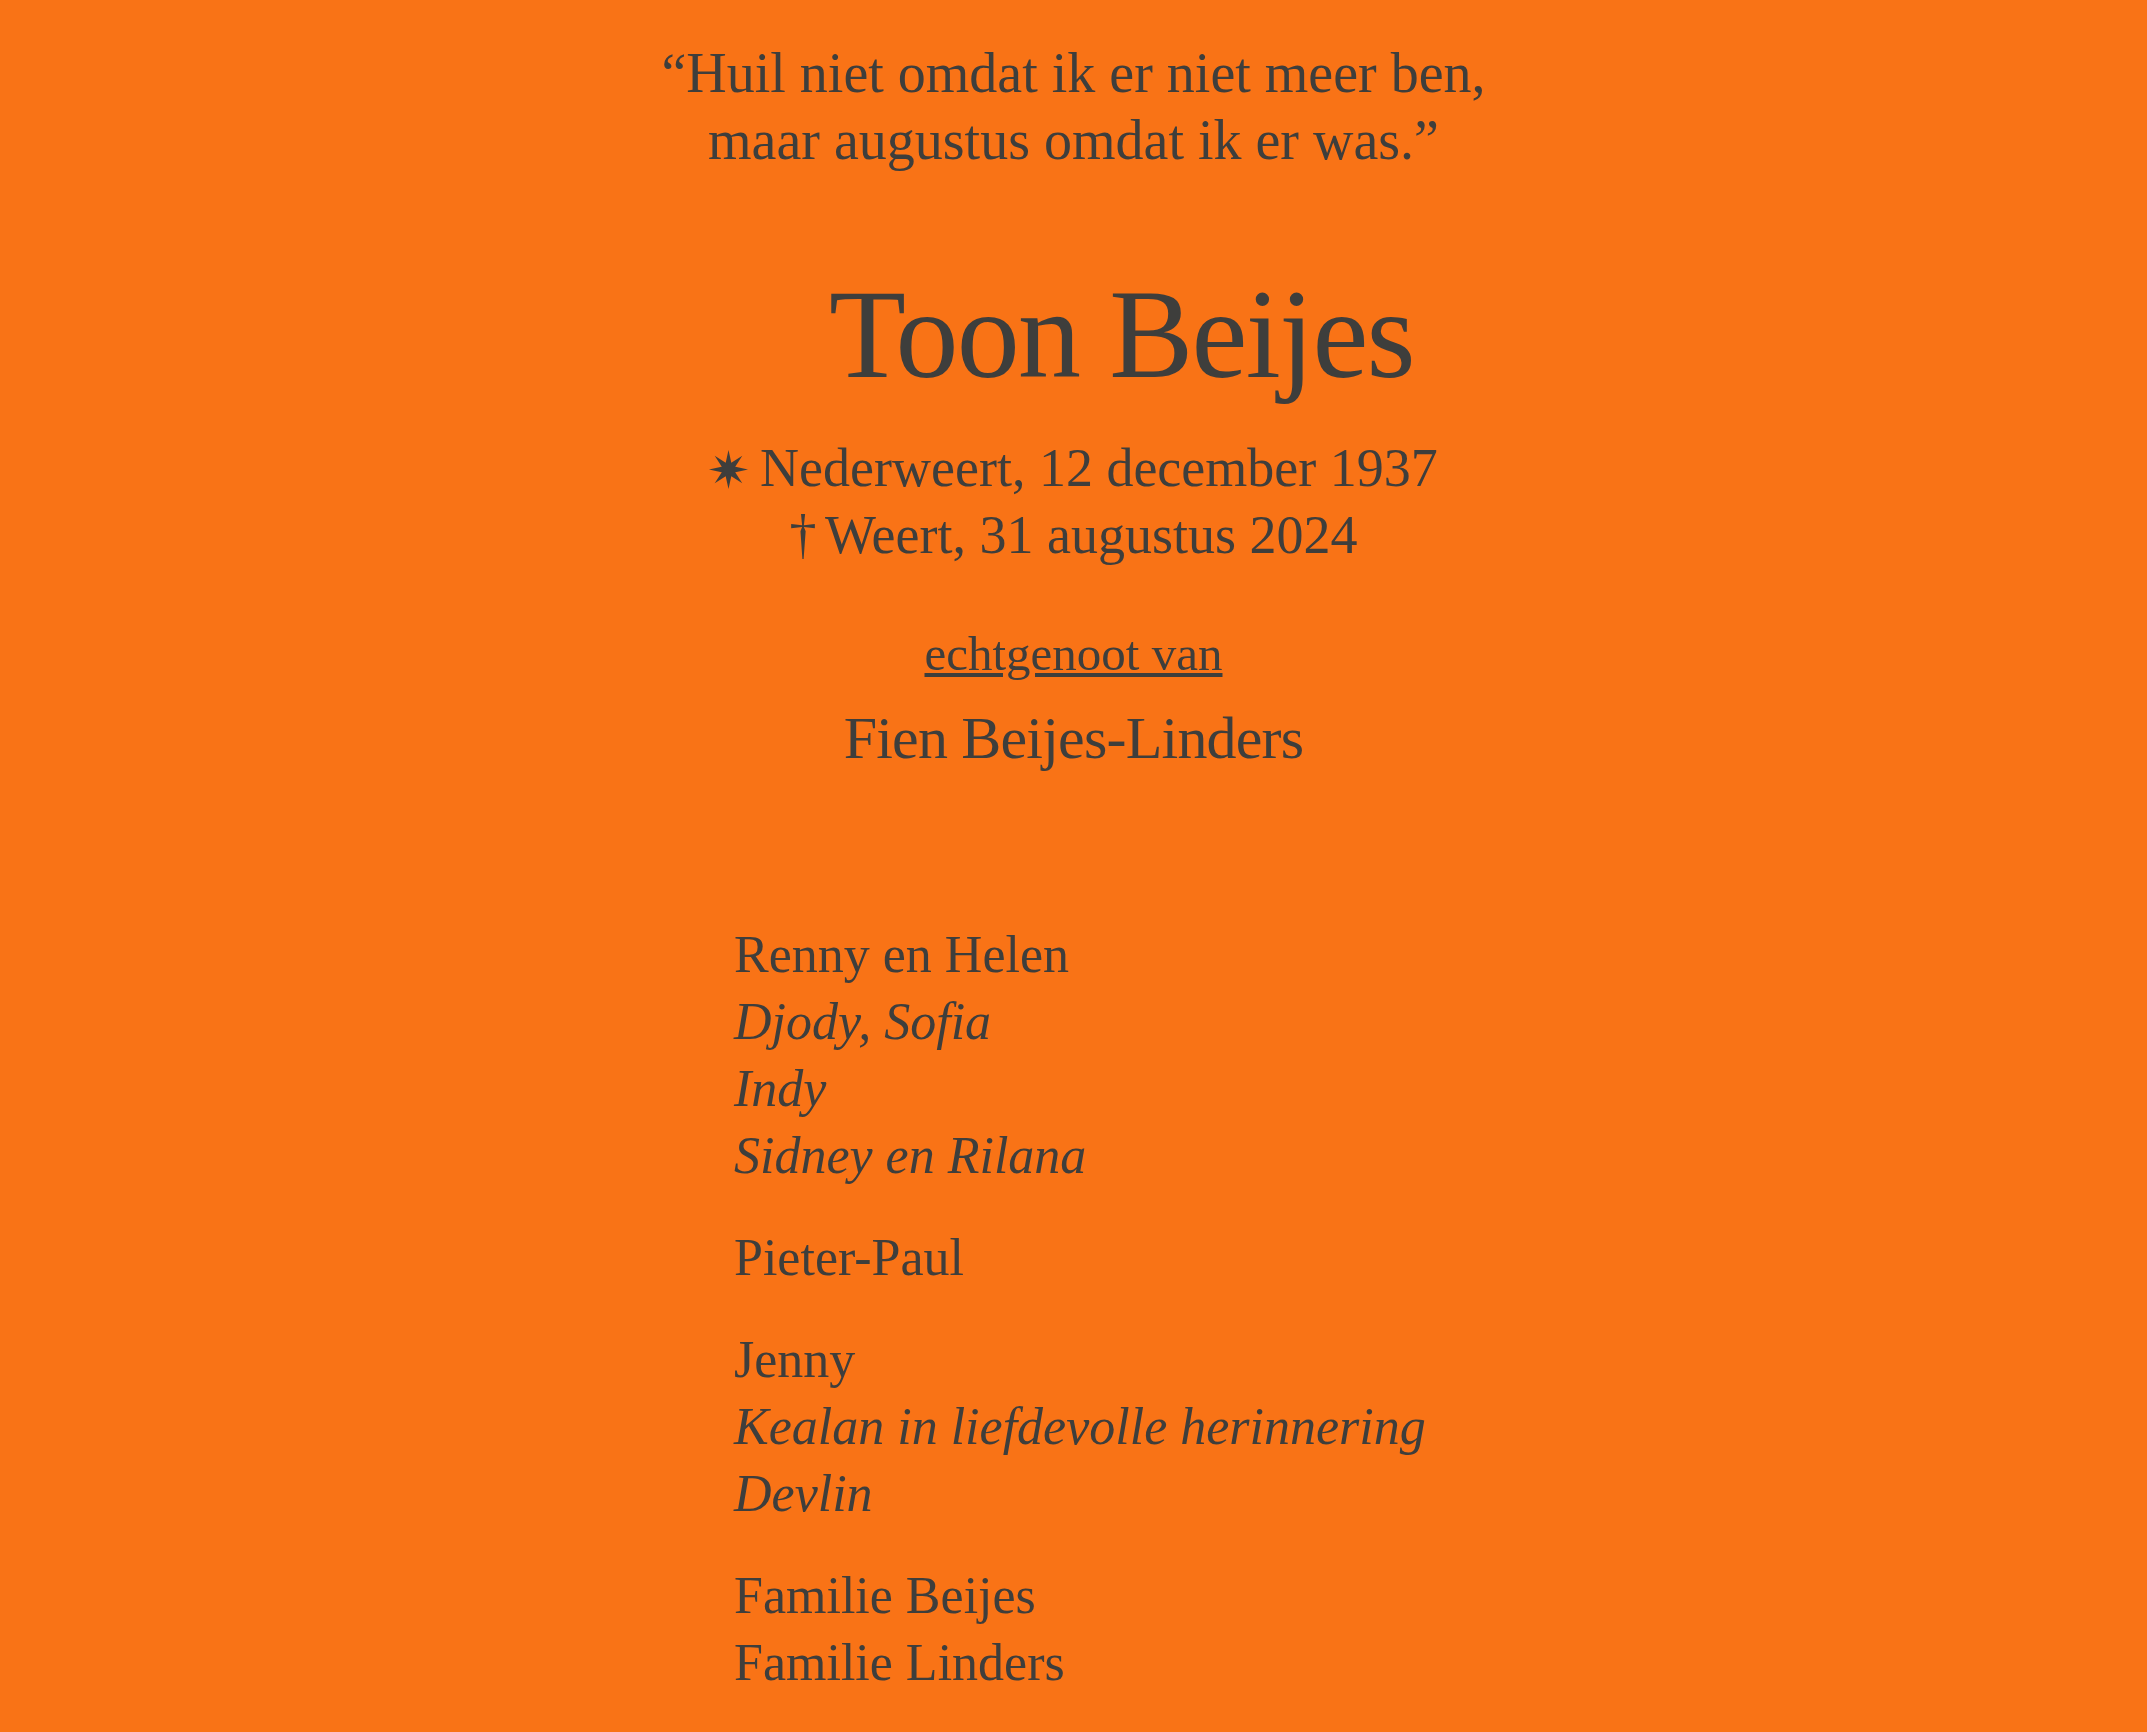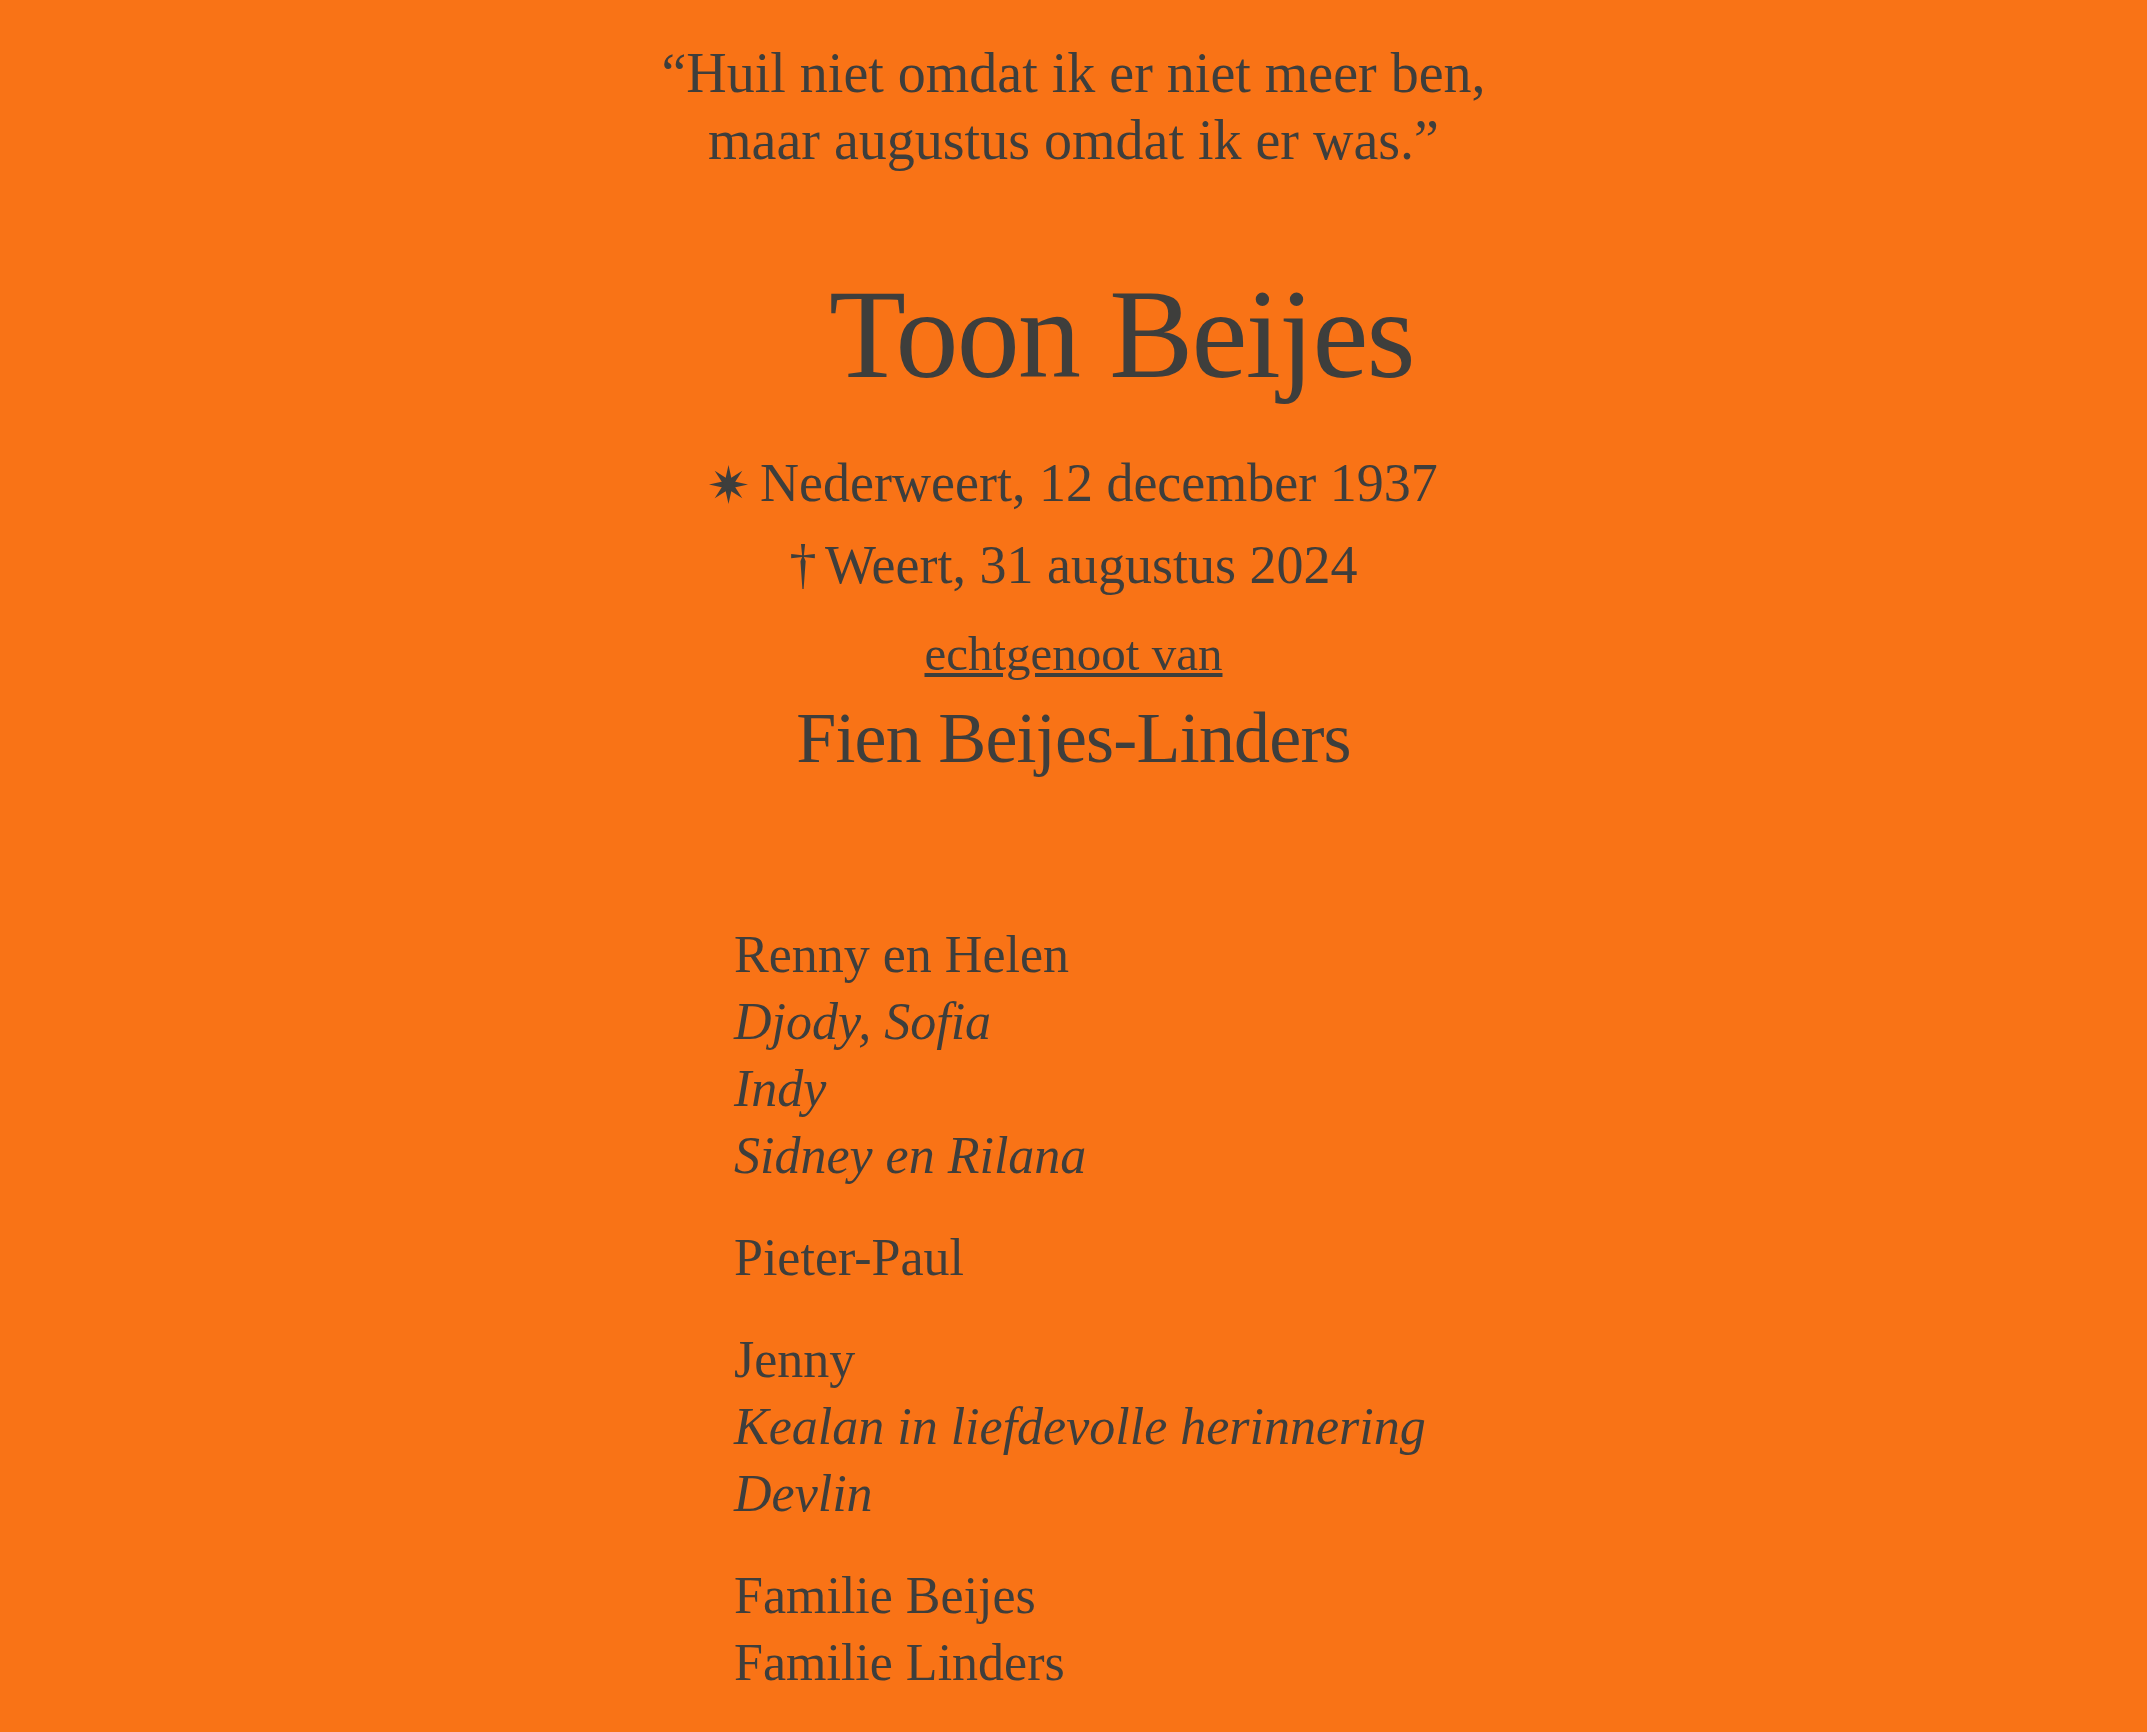--- a/index.html
+++ b/index.html
@@ -34,42 +34,42 @@
     font-size: 126px;
     line-height: 126px;
     letter-spacing: -1.7px;
     margin-left: 48px;
   }
   .dates {
     top: 435px;
     font-size: 54px;
     line-height: 67px;
   }
-  .dates .date-line { display: block; margin-top: 15px; }
+  .dates .date-line { display: block; }
   .star-icon {
     display: inline-block;
     width: 39px;
     height: 39px;
     vertical-align: -3.4px;
     margin-right: 11.8px;
   }
   .star-icon svg { display: block; width: 100%; height: 100%; }
   .dagger {
     display: inline-block;
     margin-right: 8.4px;
   }
   .relation {
     top: 624px;
     font-size: 49px;
     line-height: 59px;
     text-decoration: underline;
   }
   .spouse-name {
     top: 692px;
-    font-size: 72px;
+    font-size: 60px;
     line-height: 93px;
     letter-spacing: -0.8px;
   }
   .relatives {
     position: absolute;
     left: 734px;
     top: 921px;
     font-size: 52px;
     line-height: 67px;
     white-space: nowrap;

